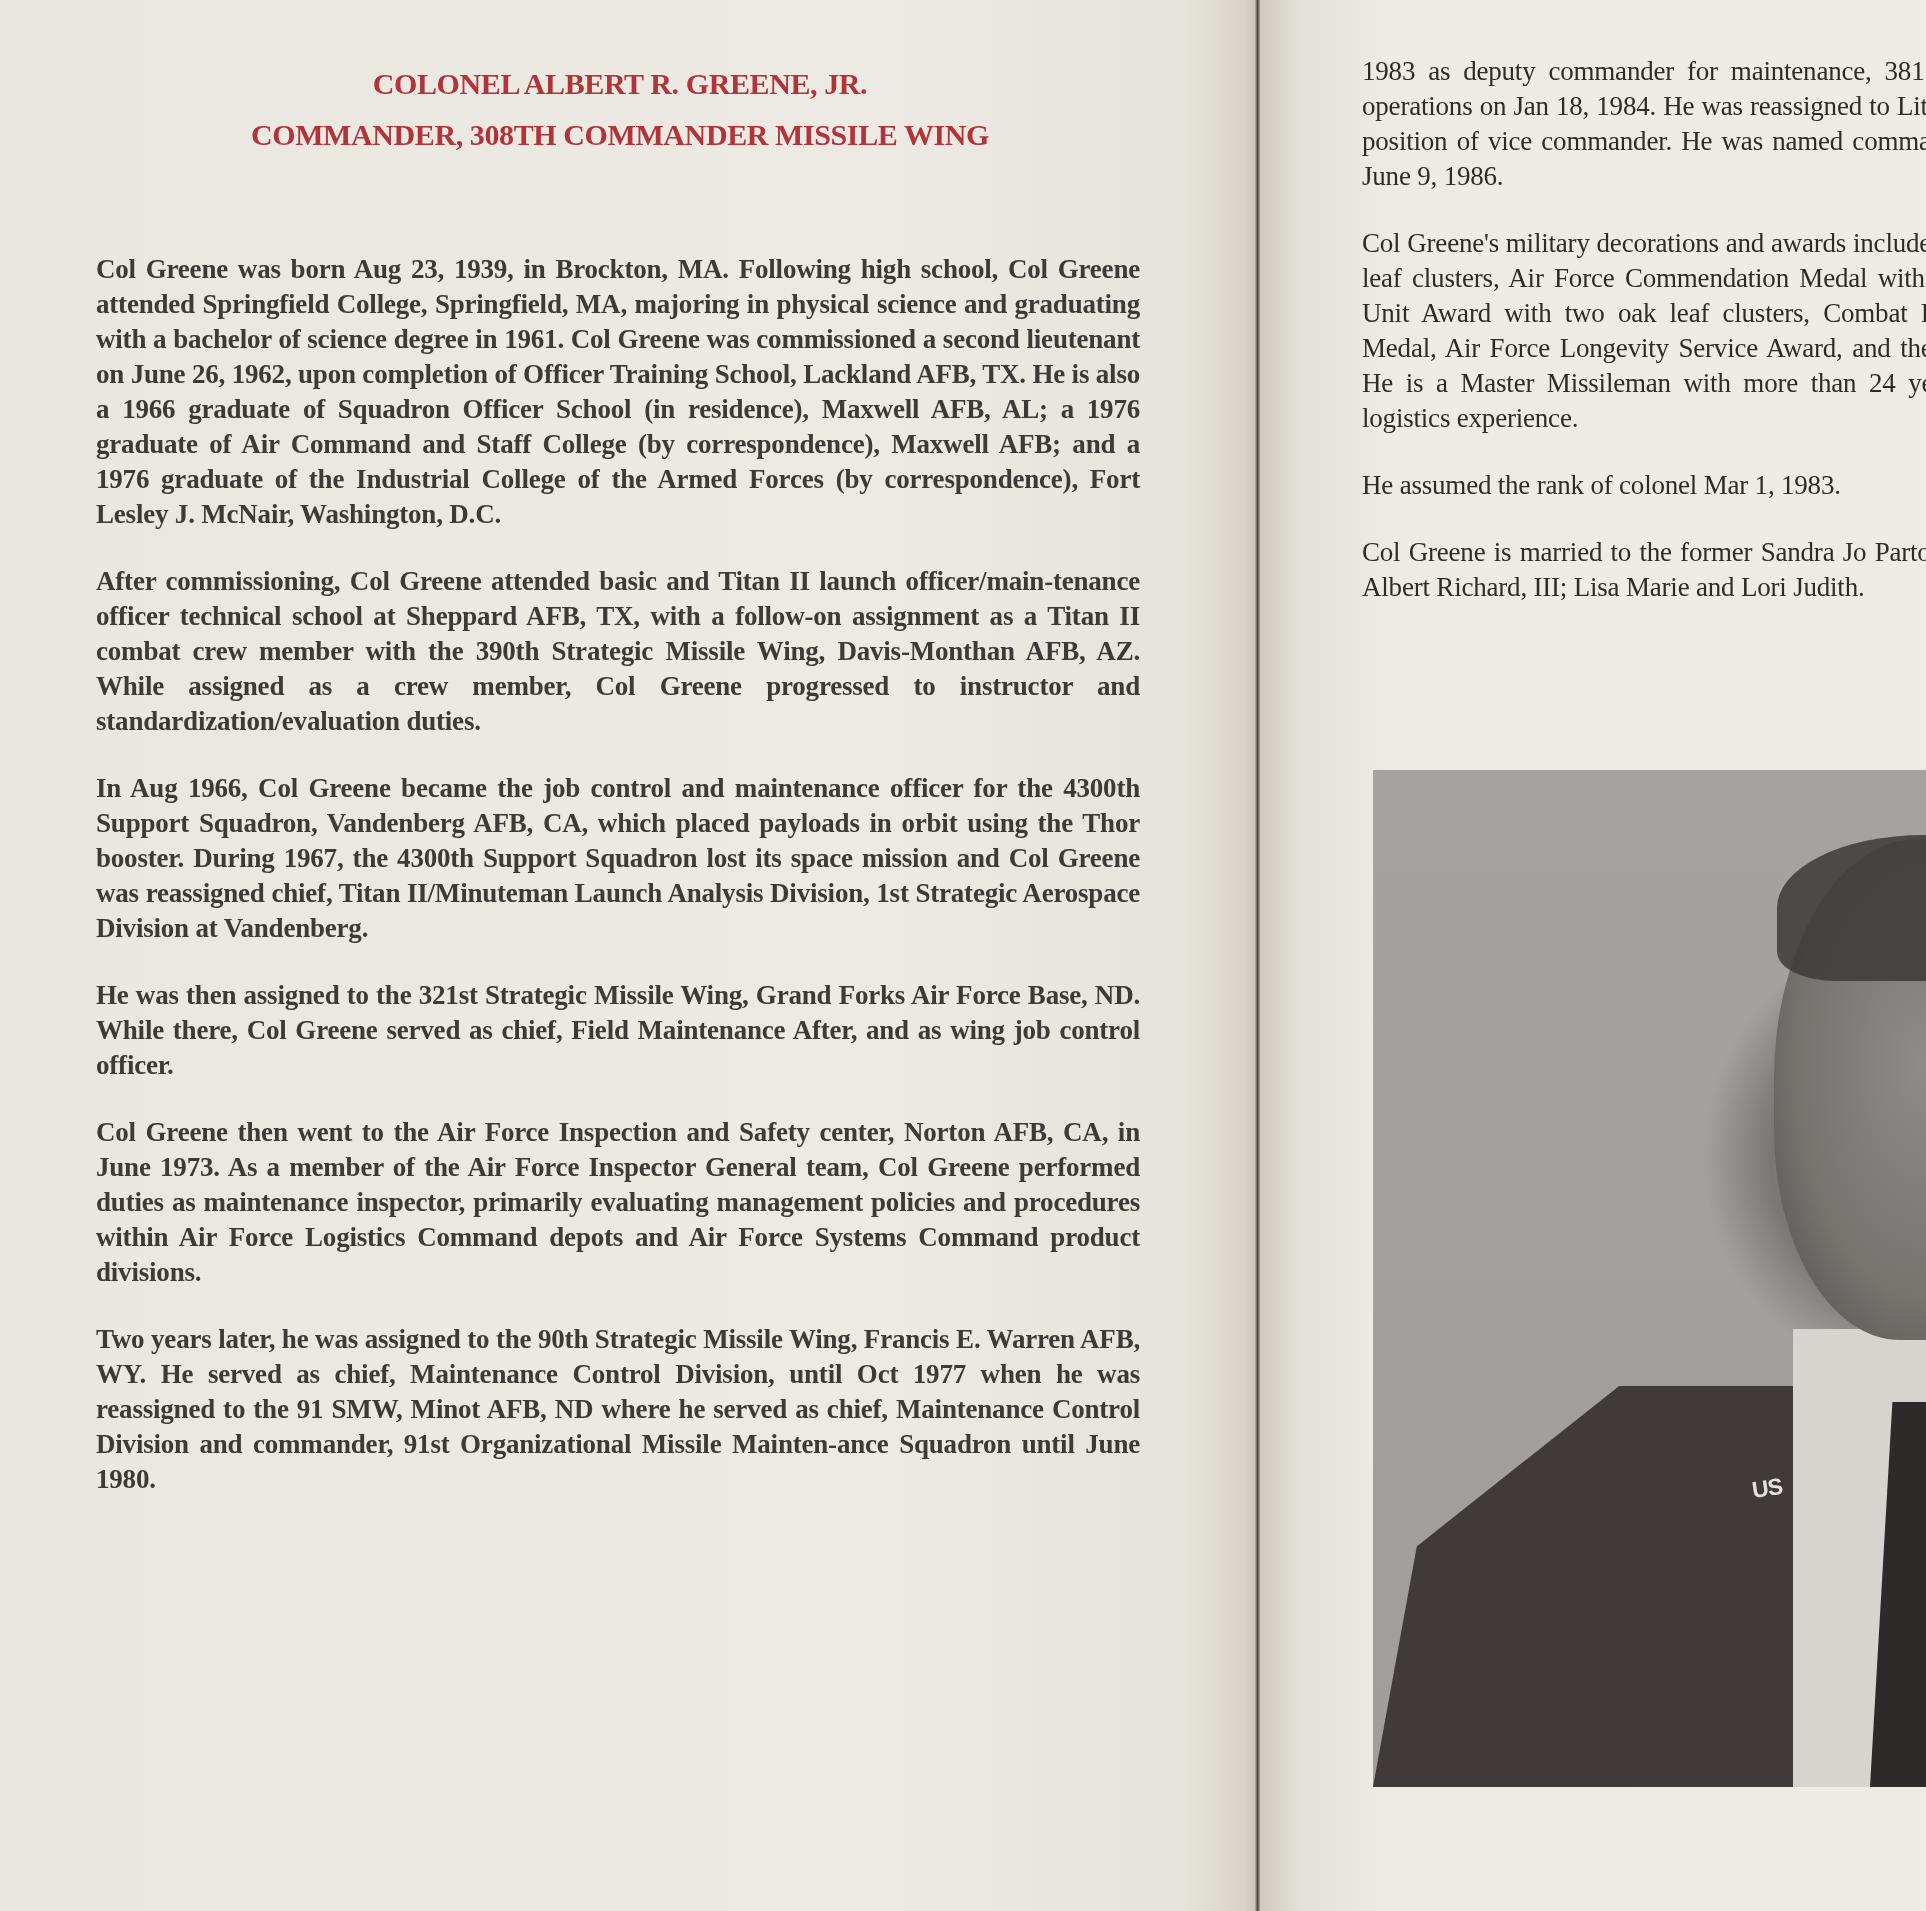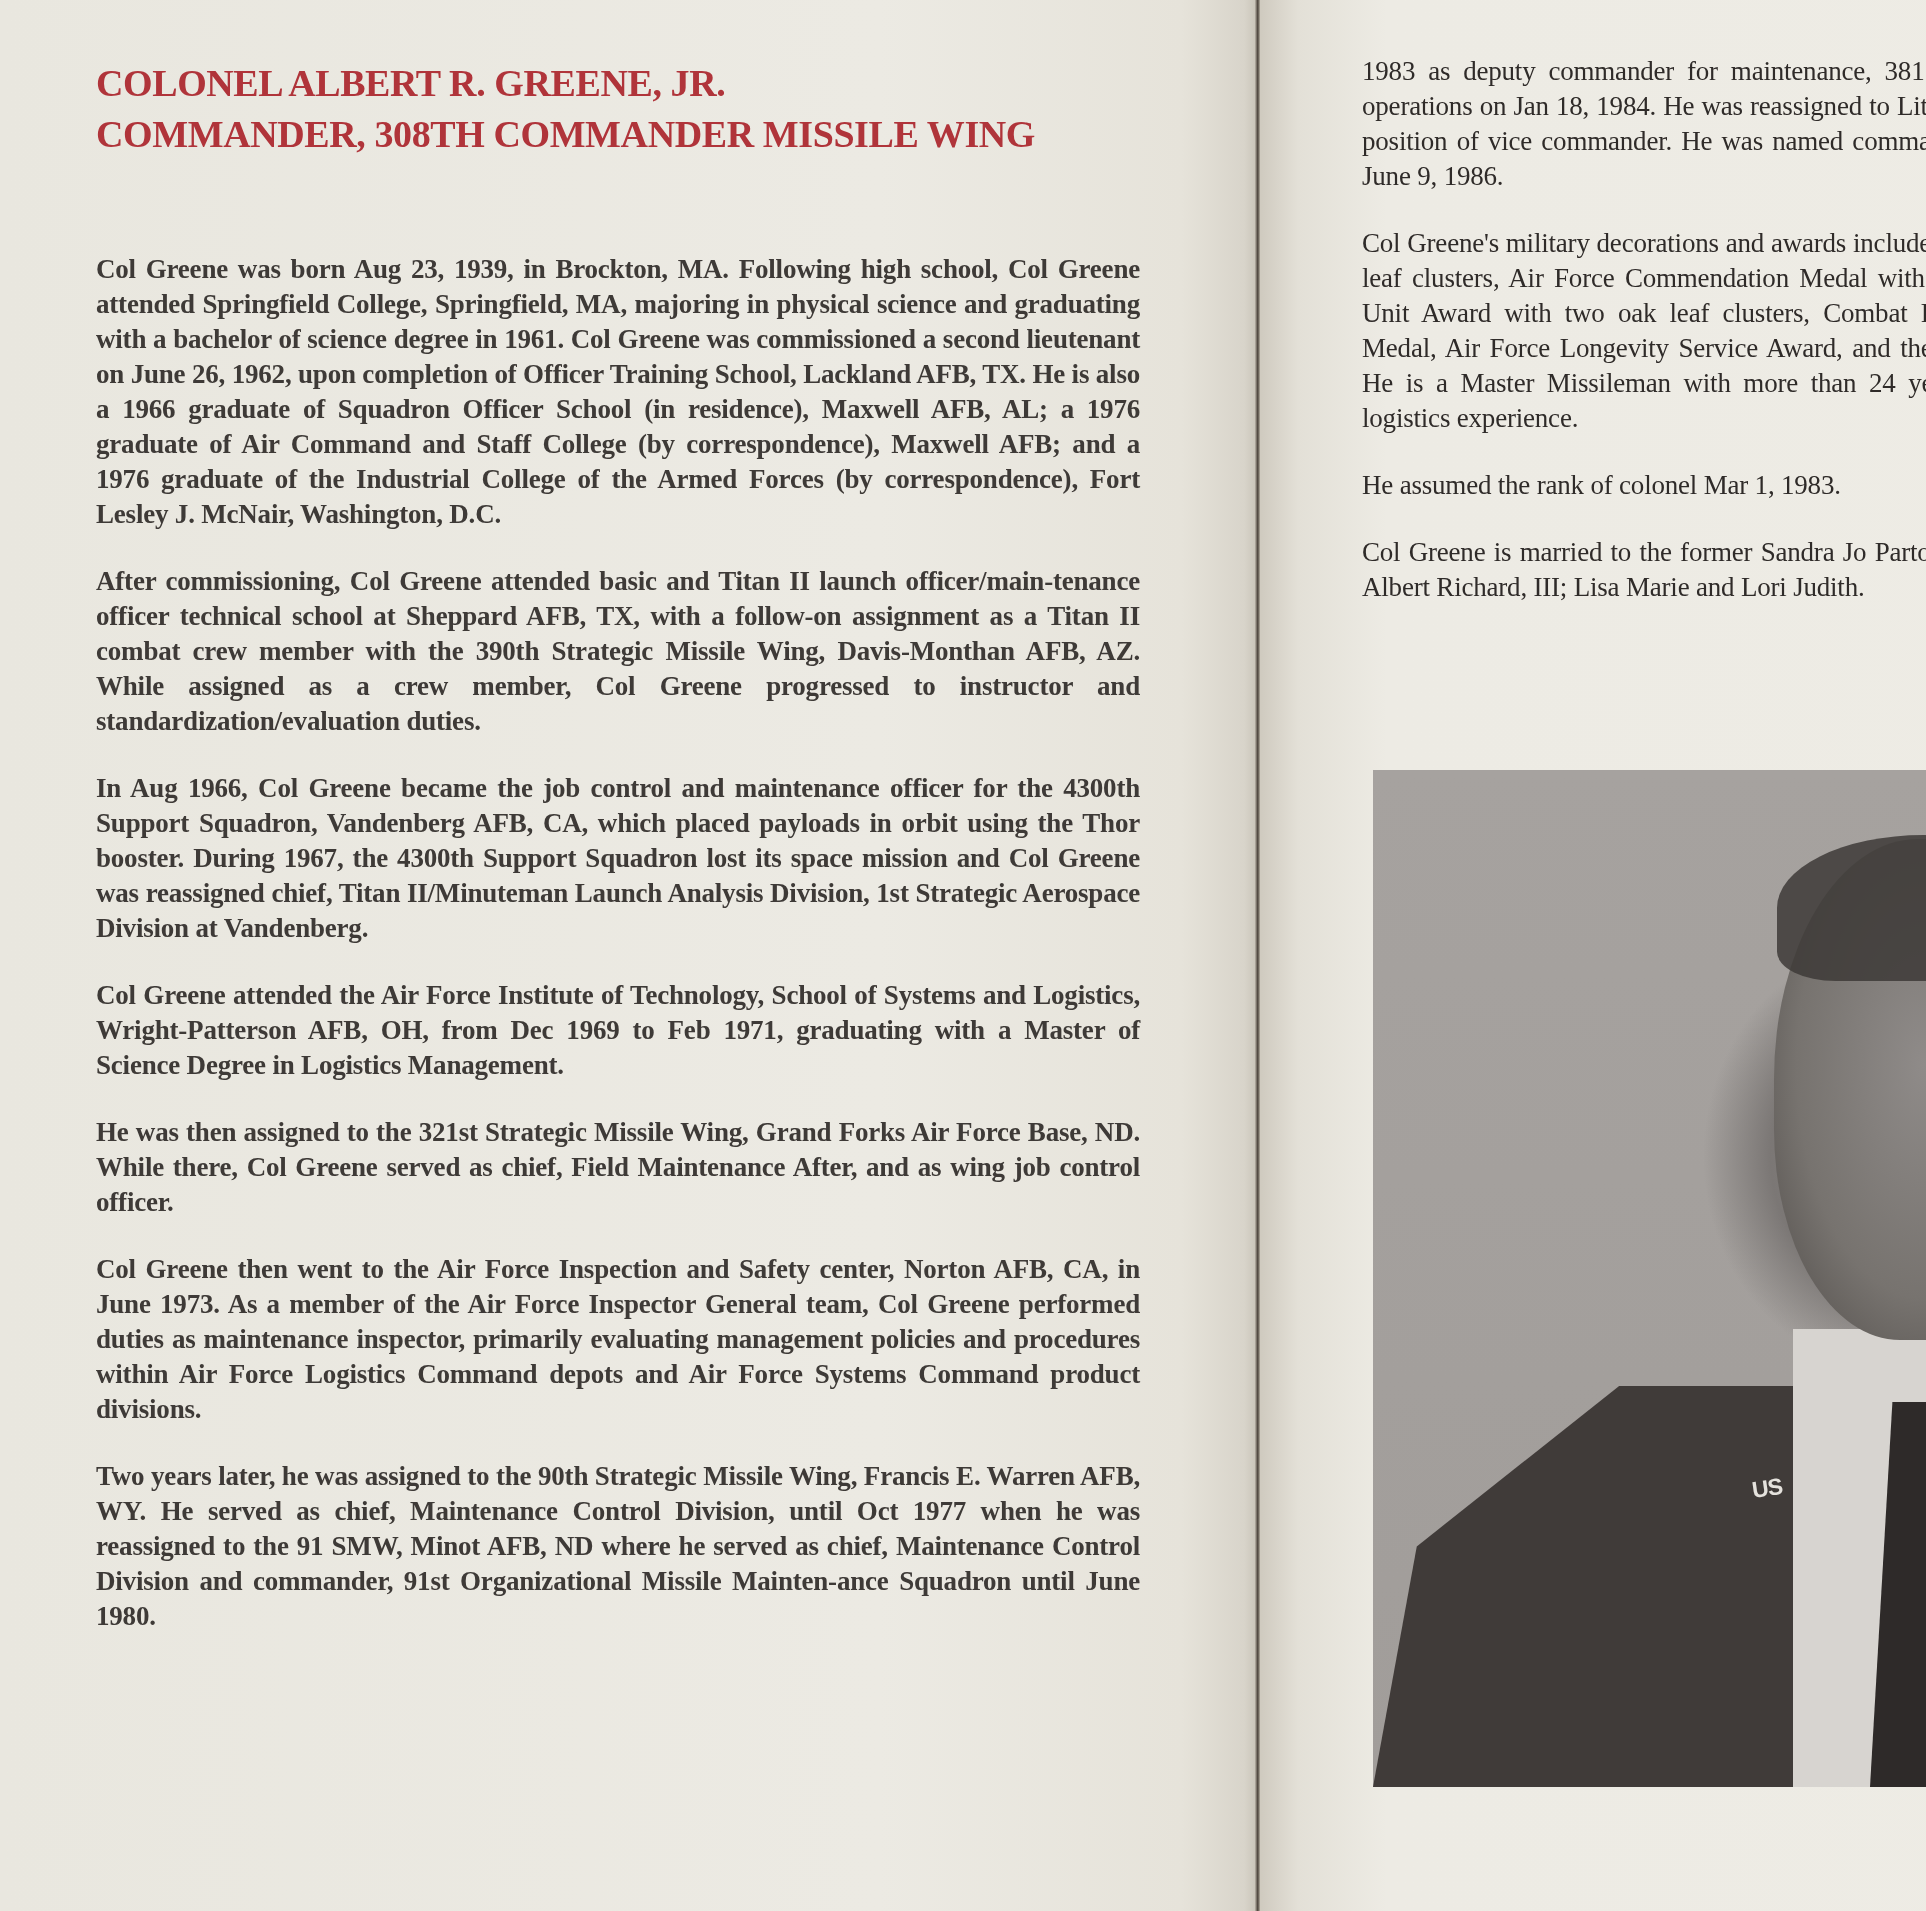--- a/index.html
+++ b/index.html
@@ -40,24 +40,25 @@
       position: absolute;
       left: 1255px; top: 0;
       width: 4.6px; height: 1911px;
       background: linear-gradient(to right, #bdb7ab, #5e564d 45%, #4a423a 55%, #b3ad9f);
     }
     .heading {
       position: absolute;
       left: 96px;
       width: 1048px;
       top: 58px;
+      text-align: center;
       color: #b0343a;
       font-family: "Liberation Serif", "DejaVu Serif", serif;
       font-weight: bold;
-      font-size: 38px;
+      font-size: 30px;
       line-height: 51px;
       letter-spacing: -0.4px;
     }
     .heading div { white-space: nowrap; }
     .body-col {
       position: absolute;
       color: #3e3a37;
       font-size: 27px;
       line-height: 35px;
       text-align: justify;
@@ -150,21 +151,20 @@
   <div class="page page-left">
     <div class="heading">
       <div>COLONEL ALBERT R. GREENE, JR.</div>
       <div>COMMANDER, 308TH COMMANDER MISSILE WING</div>
     </div>
 
     <div class="body-col left-col">
       <p>Col Greene was born Aug 23, 1939, in Brockton, MA. Following high school, Col Greene attended Springfield College, Springfield, MA, majoring in physical science and graduating with a bachelor of science degree in 1961. Col Greene was commissioned a second lieutenant on June 26, 1962, upon completion of Officer Training School, Lackland AFB, TX. He is also a 1966 graduate of Squadron Officer School (in residence), Maxwell AFB, AL; a 1976 graduate of Air Command and Staff College (by correspondence), Maxwell AFB; and a 1976 graduate of the Industrial College of the Armed Forces (by correspondence), Fort Lesley J. McNair, Washington, D.C.</p>
       <p>After commissioning, Col Greene attended basic and Titan II launch officer/main-tenance officer technical school at Sheppard AFB, TX, with a follow-on assignment as a Titan II combat crew member with the 390th Strategic Missile Wing, Davis-Monthan AFB, AZ. While assigned as a crew member, Col Greene progressed to instructor and standardization/evaluation duties.</p>
       <p>In Aug 1966, Col Greene became the job control and maintenance officer for the 4300th Support Squadron, Vandenberg AFB, CA, which placed payloads in orbit using the Thor booster. During 1967, the 4300th Support Squadron lost its space mission and Col Greene was reassigned chief, Titan II/Minuteman Launch Analysis Division, 1st Strategic Aerospace Division at Vandenberg.</p>
-      <p>Col Greene attended the Air Force Institute of Technology, School of Systems and Logistics, Wright-Patterson AFB, OH, from Dec 1969 to Feb 1971, graduating with a Master of Science Degree in Logistics Management.</p>
       <p>He was then assigned to the 321st Strategic Missile Wing, Grand Forks Air Force Base, ND. While there, Col Greene served as chief, Field Maintenance After, and as wing job control officer.</p>
       <p>Col Greene then went to the Air Force Inspection and Safety center, Norton AFB, CA, in June 1973. As a member of the Air Force Inspector General team, Col Greene performed duties as maintenance inspector, primarily evaluating management policies and procedures within Air Force Logistics Command depots and Air Force Systems Command product divisions.</p>
       <p>Two years later, he was assigned to the 90th Strategic Missile Wing, Francis E. Warren AFB, WY. He served as chief, Maintenance Control Division, until Oct 1977 when he was reassigned to the 91 SMW, Minot AFB, ND where he served as chief, Maintenance Control Division and commander, 91st Organizational Missile Mainten-ance Squadron until June 1980.</p>
     </div>
   </div>
 
   <div class="spine"></div>
 
   <div class="page page-right"></div>
 

